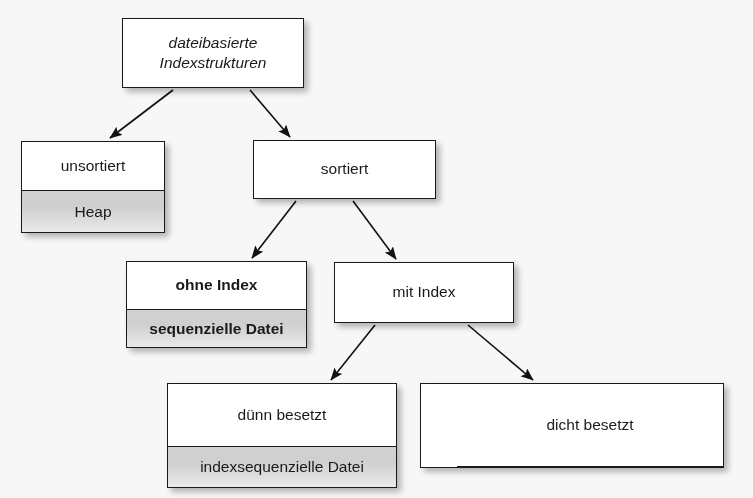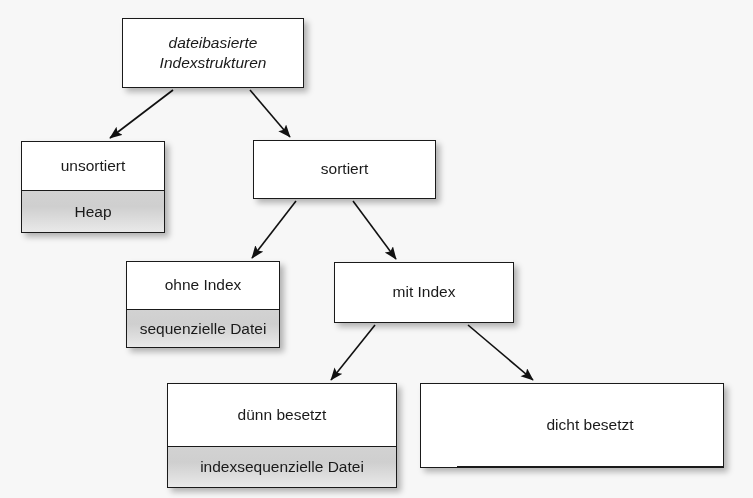--- a/index.html
+++ b/index.html
@@ -88,21 +88,21 @@
         <div class="node-title">dateibasierte
 Indexstrukturen</div>
       </div>
       <div class="node has-sub" style="left: 21px; top: 141px; width: 144px; height: 92px;">
         <div class="node-title">unsortiert</div>
         <div class="node-sub" style="height: 37px;">Heap</div>
       </div>
       <div class="node" style="left: 225px; top: 140px; width: 183px; height: 59px; margin-left: 28px;">
         <div class="node-title">sortiert</div>
       </div>
-      <div class="node has-sub" style="left: 126px; top: 261px; width: 154px; height: 87px;">
+      <div class="node has-sub" style="left: 126px; top: 261px; width: 181px; height: 87px; font-weight: bold;">
         <div class="node-title">ohne Index</div>
         <div class="node-sub" style="height: 33px;">sequenzielle Datei</div>
       </div>
       <div class="node" style="left: 334px; top: 262px; width: 180px; height: 61px;">
         <div class="node-title">mit Index</div>
       </div>
       <div class="node has-sub" style="left: 167px; top: 383px; width: 230px; height: 105px;">
         <div class="node-title">dünn besetzt</div>
         <div class="node-sub" style="height: 36px;">indexsequenzielle Datei</div>
       </div>

